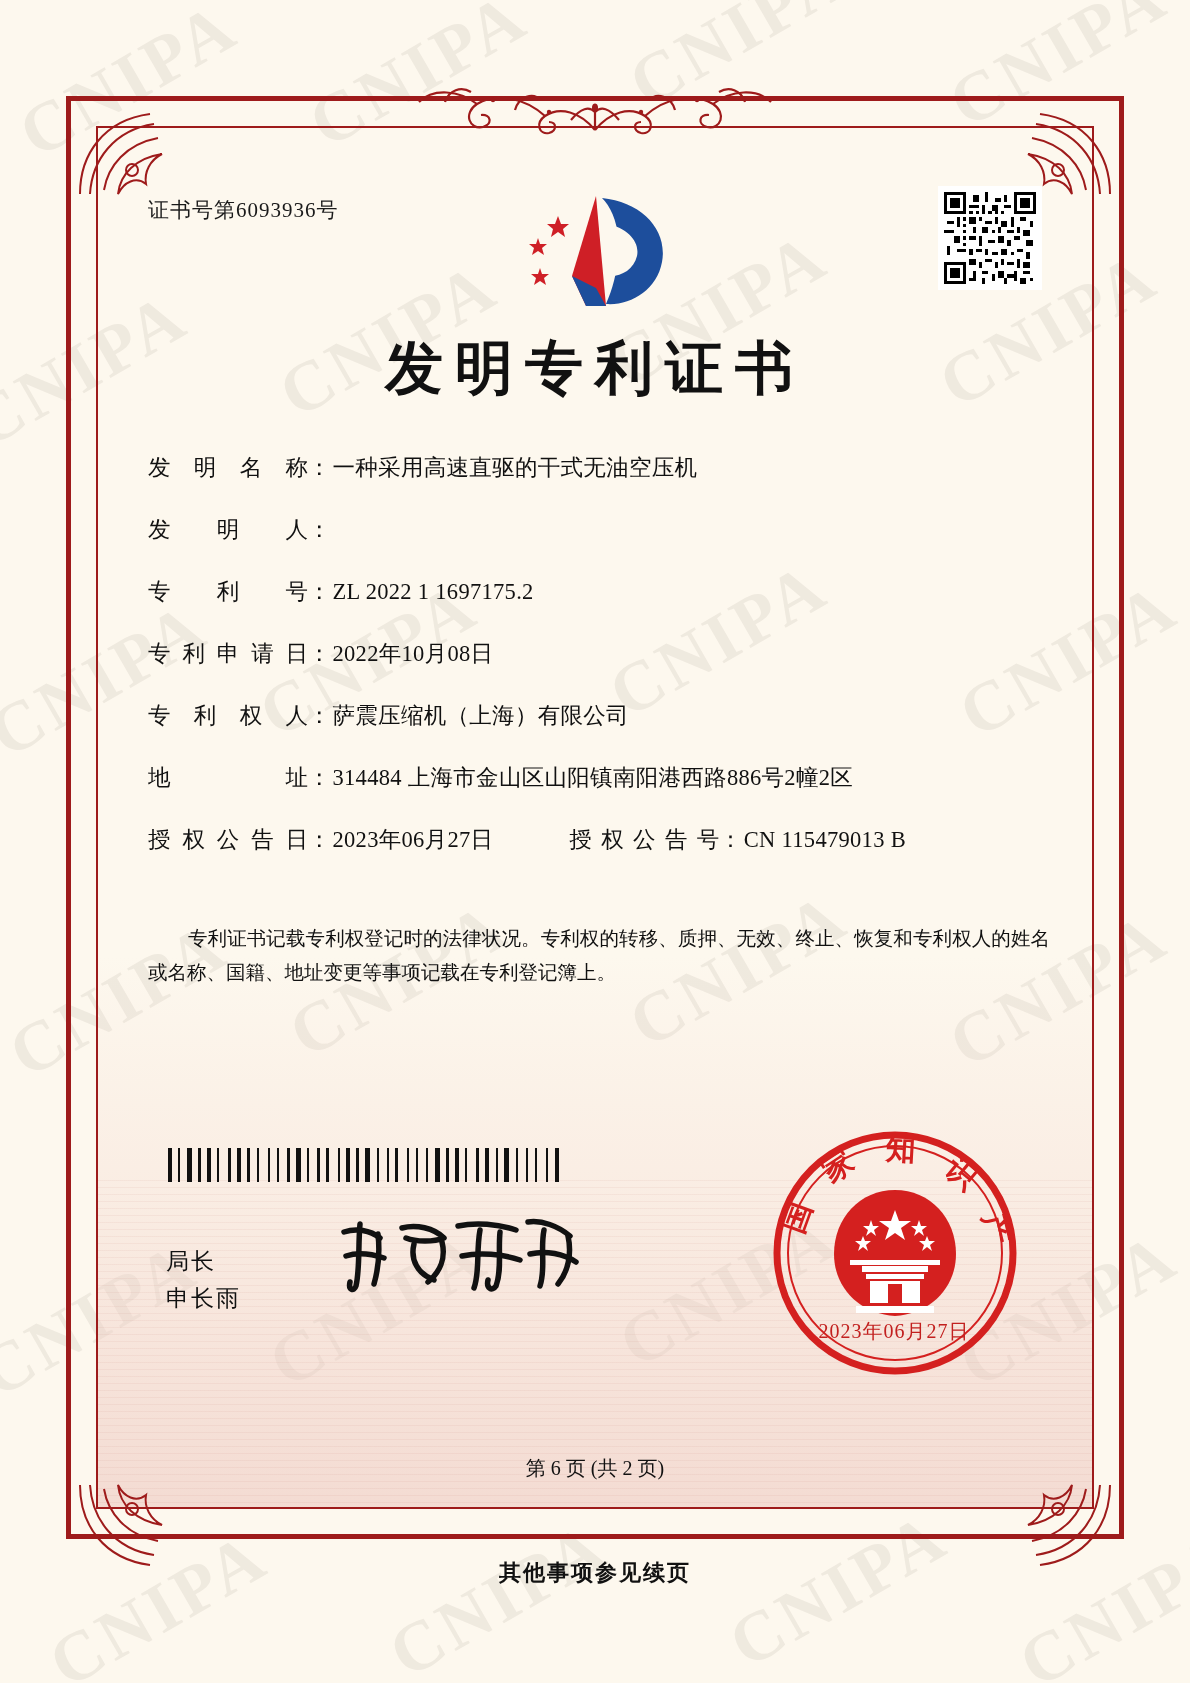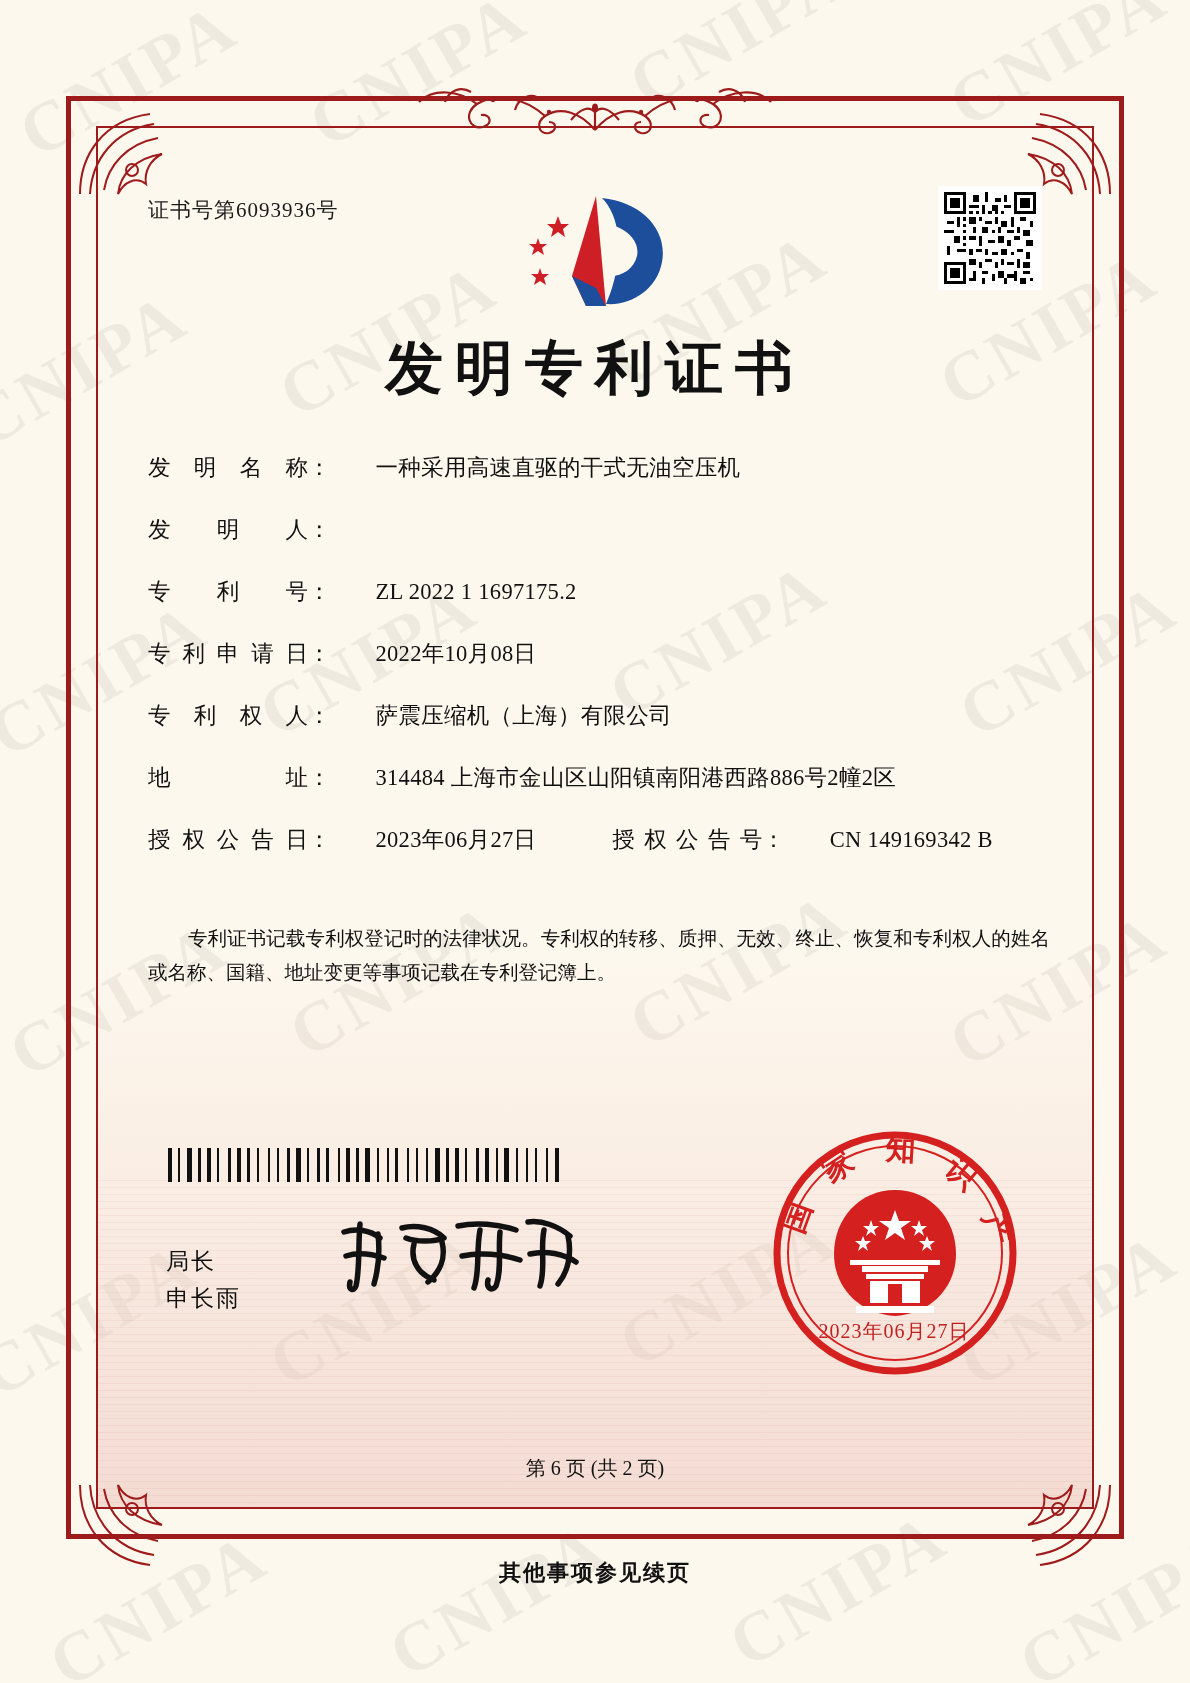--- a/index.html
+++ b/index.html
@@ -146,21 +146,20 @@
     width: 160px;
     flex: 0 0 160px;
     display: flex;
     justify-content: space-between;
     letter-spacing: 0;
   }
   .fcolon { margin: 0 2px 0 0; }
   .fvalue {
     flex: 1;
     letter-spacing: .3px;
-    margin-left: 43px;
   }
   .frow.two .fvalue { flex: 0 0 auto; }
   .frow.two .flabel2 {
     width: 150px;
     flex: 0 0 150px;
     display: flex;
     justify-content: space-between;
     margin-left: 76px;
   }
 
@@ -573,21 +572,21 @@
         <div class="fcolon">：</div>
         <div class="fvalue" style="flex: 0 0 auto;">2023年06月27日</div>
         <div class="flabel2">
           <span>授</span>
           <span>权</span>
           <span>公</span>
           <span>告</span>
           <span>号</span>
         </div>
         <div class="fcolon">：</div>
-        <div class="fvalue" style="flex: 0 0 auto;">CN 149169342 B</div>
+        <div class="fvalue" style="flex: 0 0 auto;">CN 115479013 B</div>
       </div>
     </div>
 
   <div class="paras" id="paras">
       <p>专利证书记载专利权登记时的法律状况。专利权的转移、质押、无效、终止、恢复和专利权人的姓名或名称、国籍、地址变更等事项记载在专利登记簿上。</p>
     </div>
 
   <div class="barcode" id="barcode">
       <span style="width: 4px;"></span>
       <span style="width: 2px; background: transparent;"></span>

